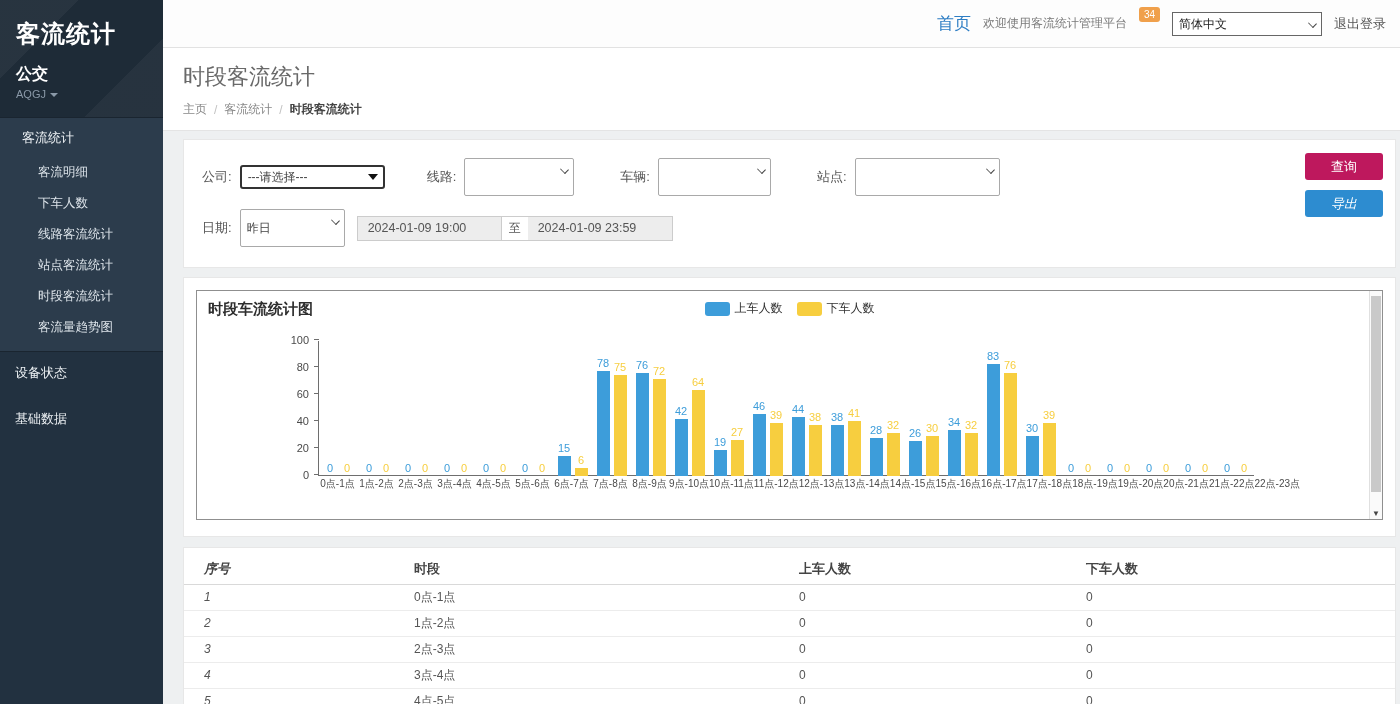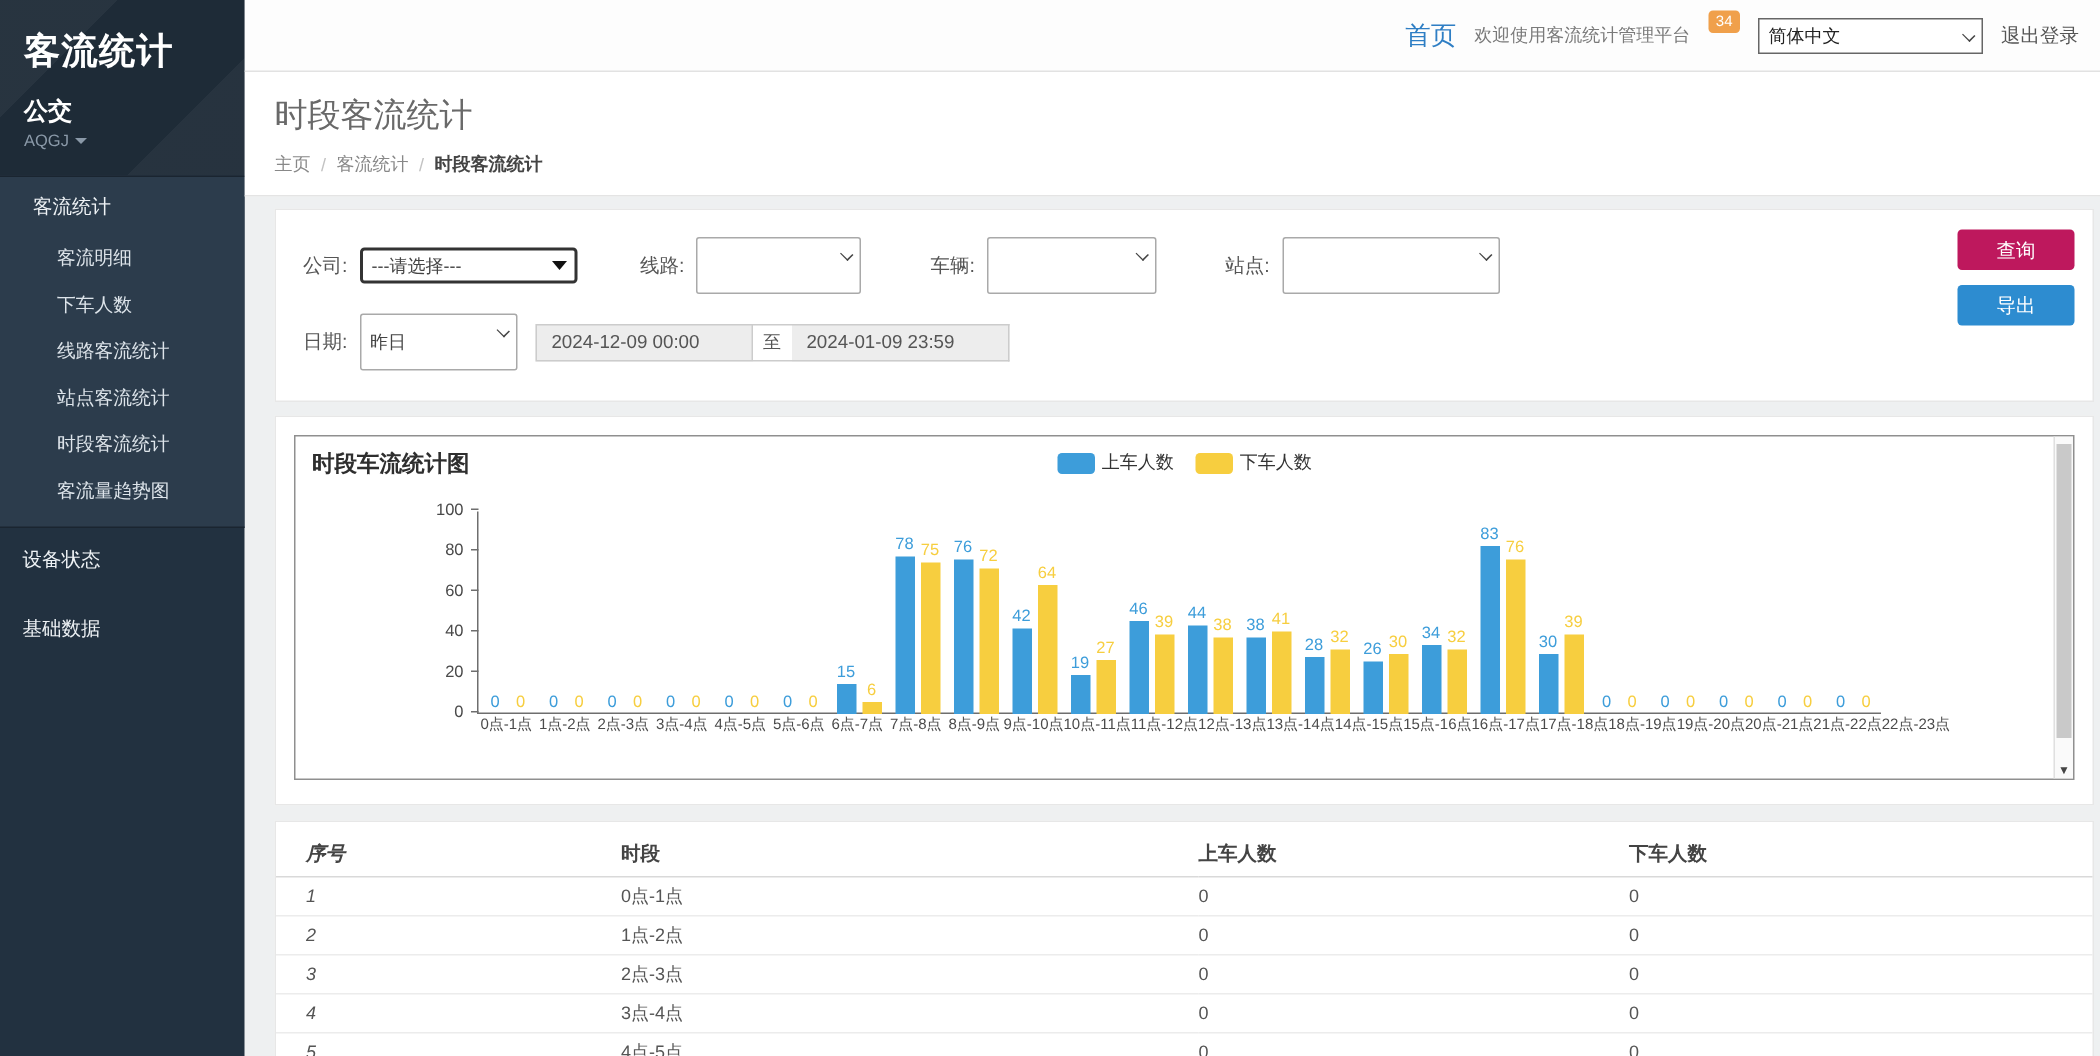--- a/index.html
+++ b/index.html
@@ -53,21 +53,21 @@
   .gap-lg { width:26px; }
   .gap-md { width:30px; }
   .date-select { width:105px; }
   .dgroup { display:flex; align-items:stretch; margin-left:4px; }
   .dinput { width:145px; height:25px; background:#ededed; border:1px solid #ccc; font-size:12.5px; color:#555; padding:0 10px; display:flex; align-items:center; }
   .dsep { width:26px; border:1px solid #ccc; border-left:none; border-right:none; background:#fff; display:flex; align-items:center; justify-content:center; font-size:12px; color:#555; }
   .dinput.right { border-left:none; }
   .btn-col { position:absolute; right:12px; top:13px; display:flex; flex-direction:column; gap:10px; }
   .btn { width:78px; height:27px; border:none; border-radius:3px; color:#fff; font-size:13px; cursor:pointer; font-family:inherit; }
   .btn.query { background:#be185d; }
-  .btn.export { background:#2d8cd0; }
+  .btn.export { background:#2d8cd0;font-style:italic; }
 
   
   .chart-card { margin-top:9px; padding:12px 12px 16px 12px; }
   .chart-box { position:relative; border:1px solid #8f8f8f; height:230px; background:#fff; overflow:hidden; }
   .chart-title { position:absolute; left:11px; top:9px; font-size:15px; font-weight:bold; color:#2e2e2e; }
   .legend { position:absolute; top:9px; left:50%; transform:translateX(-50%); display:flex; gap:14px; align-items:center; }
   .legend-item { display:flex; gap:5px; align-items:center; cursor:pointer; }
   .legend-swatch { width:25px; height:14px; border-radius:3px; }
   .legend-label { font-size:12px; color:#333; }
   .chart-plot { position:relative; margin:50px 0 0 121px; width:936px; height:135px; border-left:1px solid #6e6e6e; border-bottom:1px solid #6e6e6e; }
@@ -175,21 +175,21 @@
           <span class="chev" style="top:8px"></span>
         </span>
       </div>
       <div class="frow">
         <span class="flabel">日期:</span>
         <span class="sel-wrap">
           <select class="fselect date-select" id="date-preset"><option>昨日</option></select>
           <span class="chev" style="top:8px"></span>
         </span>
         <span class="dgroup">
-          <span class="dinput">2024-12-09 00:00</span>
+          <span class="dinput">2024-01-09 19:00</span>
           <span class="dsep">至</span>
           <span class="dinput right">2024-01-09 23:59</span>
         </span>
       </div>
       <div class="btn-col">
         <button class="btn query">查询</button>
         <button class="btn export">导出</button>
       </div>
     </section>
 

